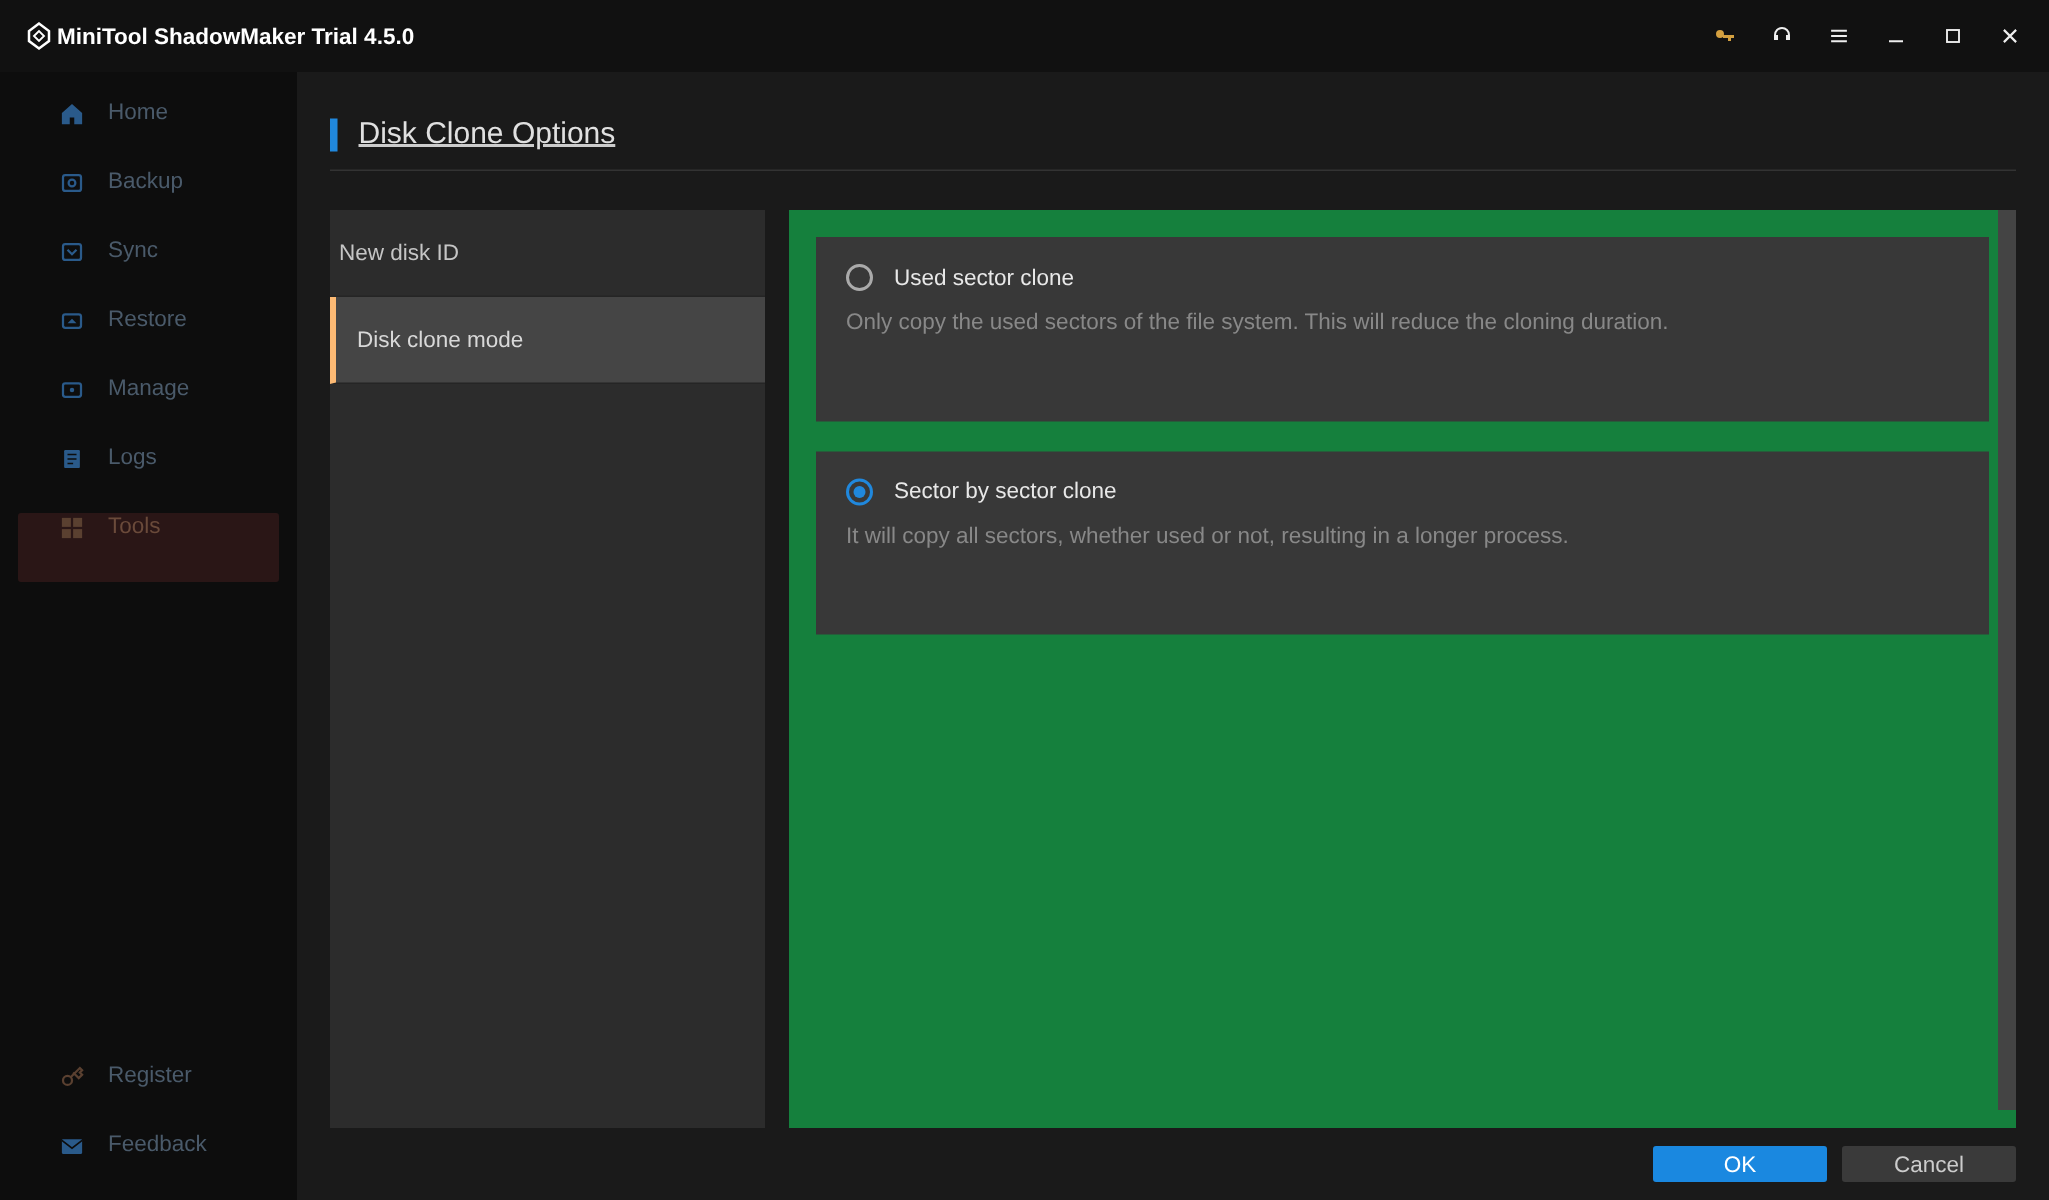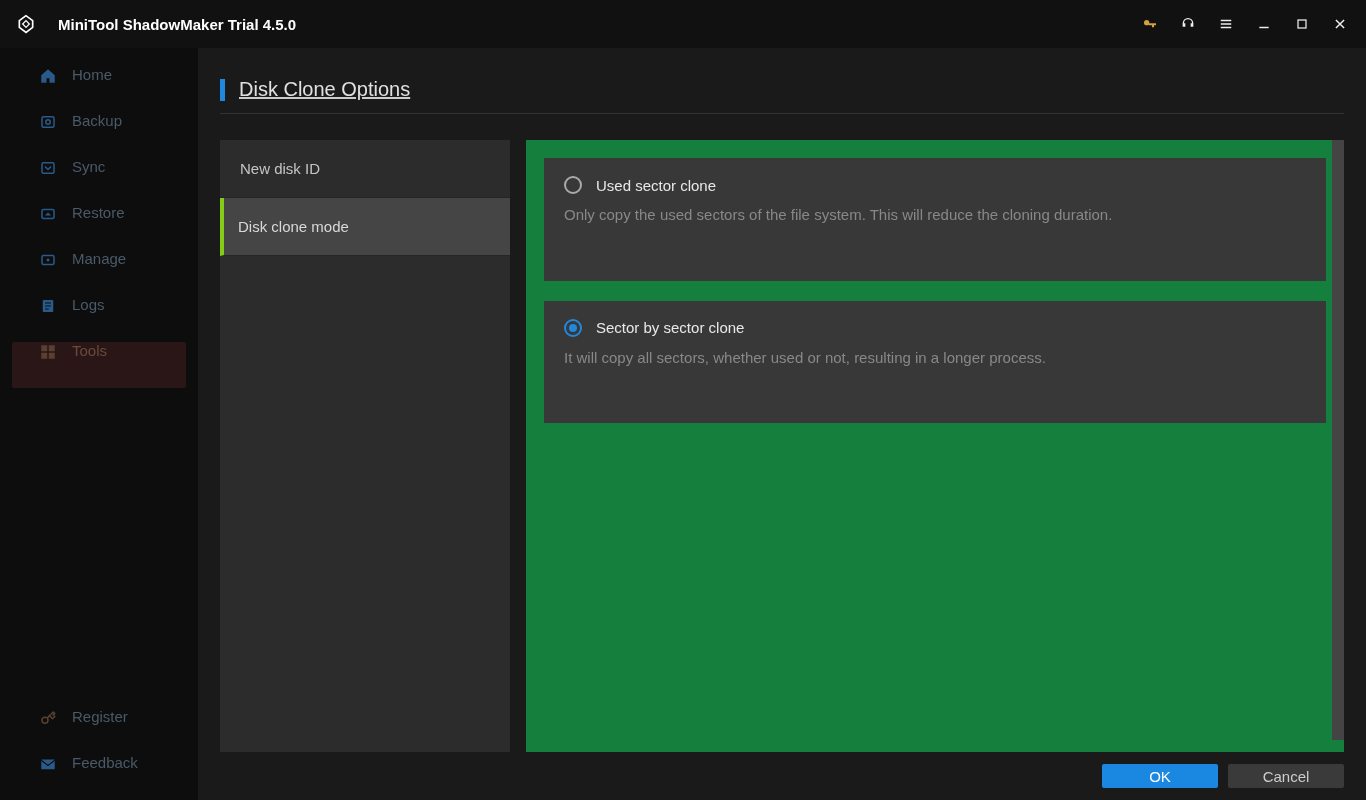--- a/index.html
+++ b/index.html
@@ -19,21 +19,21 @@
       height: 48px;
       background: #111111;
       display: flex;
       align-items: center;
       justify-content: space-between;
       padding: 0 16px;
     }
     .titlebar-left {
       display: flex;
       align-items: center;
-      gap: 22px;
+      gap: 2px;
     }
     .app-icon {
       width: 20px;
       height: 20px;
       display: flex;
       align-items: center;
       justify-content: center;
     }
     .app-title {
       font-size: 15px;
@@ -127,27 +127,27 @@
       min-height: 0;
     }
     .left-panel {
       width: 290px;
       background: #2c2c2c;
     }
     .option-tab {
       height: 58px;
       display: flex;
       align-items: center;
-      padding-left: 20px;
+      padding-left: 6px;
       cursor: pointer;
       border-bottom: 1px solid #252525;
     }
     .option-tab.selected {
       background: #454545;
-      border-left: 4px solid #84cc16;
+      border-left: 4px solid #fdba74;
       padding-left: 14px;
     }
     .option-tab-label {
       font-size: 15px;
       color: #c5c5c5;
     }
     .option-tab.selected .option-tab-label {
       color: #d8d8d8;
     }
     .right-panel {

